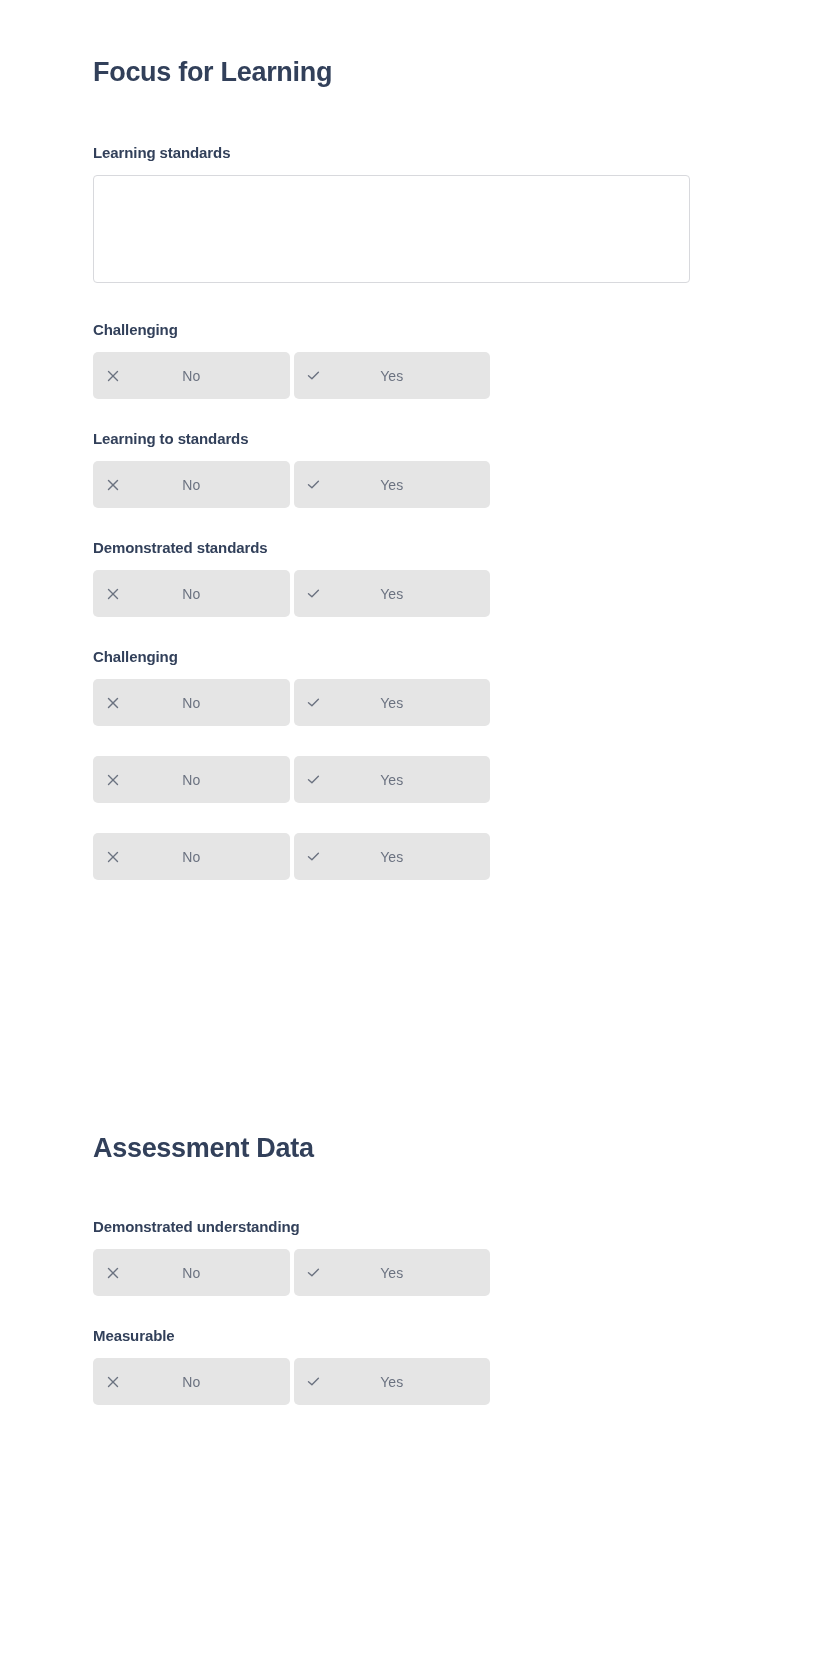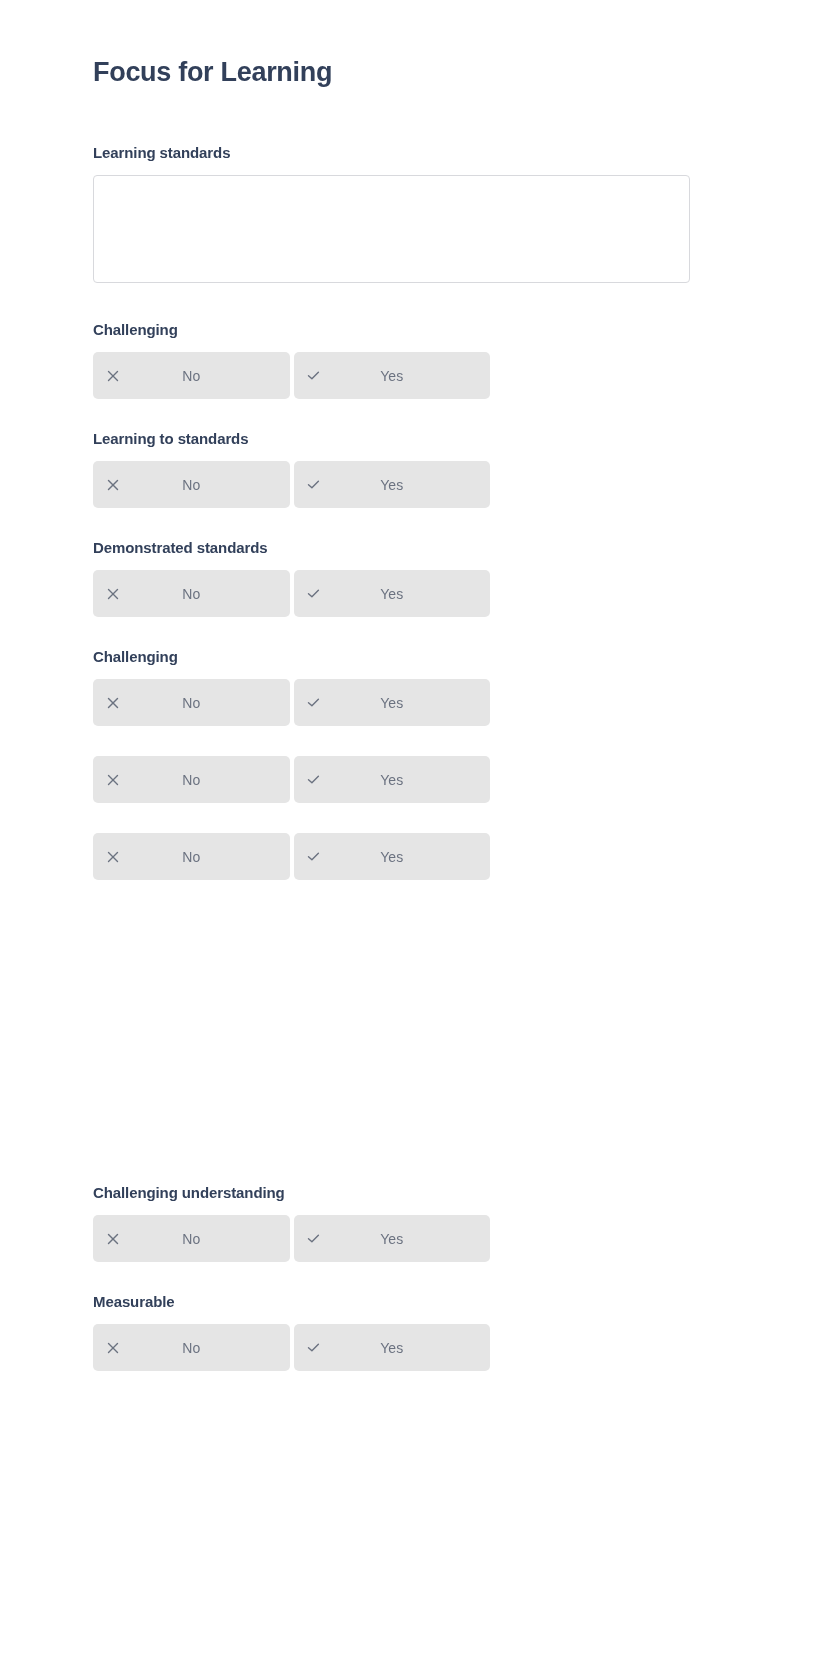--- a/index.html
+++ b/index.html
@@ -250,25 +250,26 @@
               <polyline points="2.5,7.8 5.9,10.8 12.4,4.3"></polyline>
             </svg>
         </span>
         <span class="toggle-label">Yes</span>
       </button>
     </div>
   </div>
 
   <div class="big-gap"></div>
 
+  <h1 class="section-title">Assessment Data</h1>
 
   <div class="after-heading-gap"></div>
 
   <div class="field-block">
-    <div class="field-label">Challenging understanding</div>
+    <div class="field-label">Demonstrated understanding</div>
     <div class="toggle-row">
       <button class="toggle-btn">
         <span class="toggle-icon">
           <svg width="14" height="14" viewBox="0 0 14 14" fill="none" stroke="currentColor" stroke-width="1.4" stroke-linecap="round">
               <line x1="2.5" y1="2.5" x2="11.5" y2="11.5"></line>
               <line x1="11.5" y1="2.5" x2="2.5" y2="11.5"></line>
             </svg>
         </span>
         <span class="toggle-label">No</span>
       </button>

